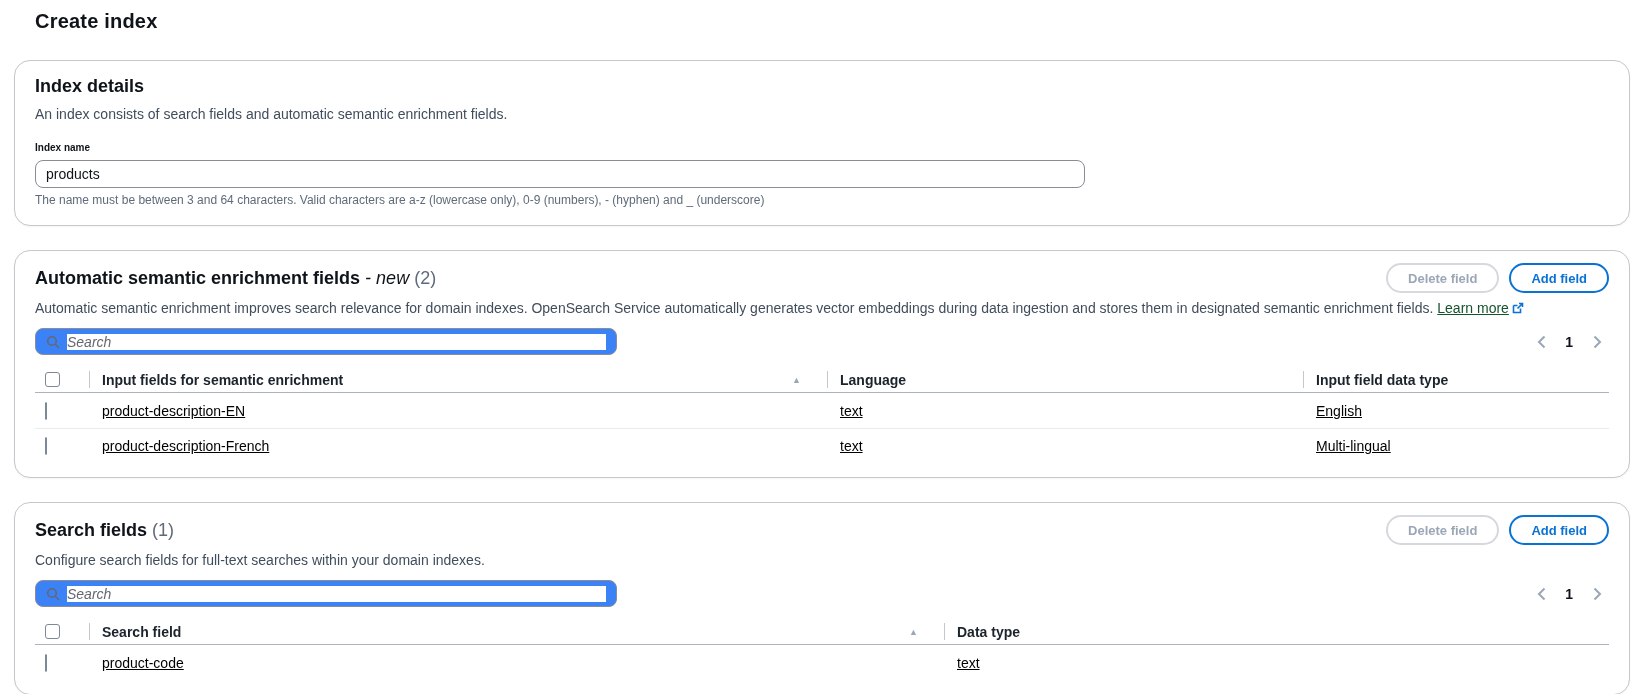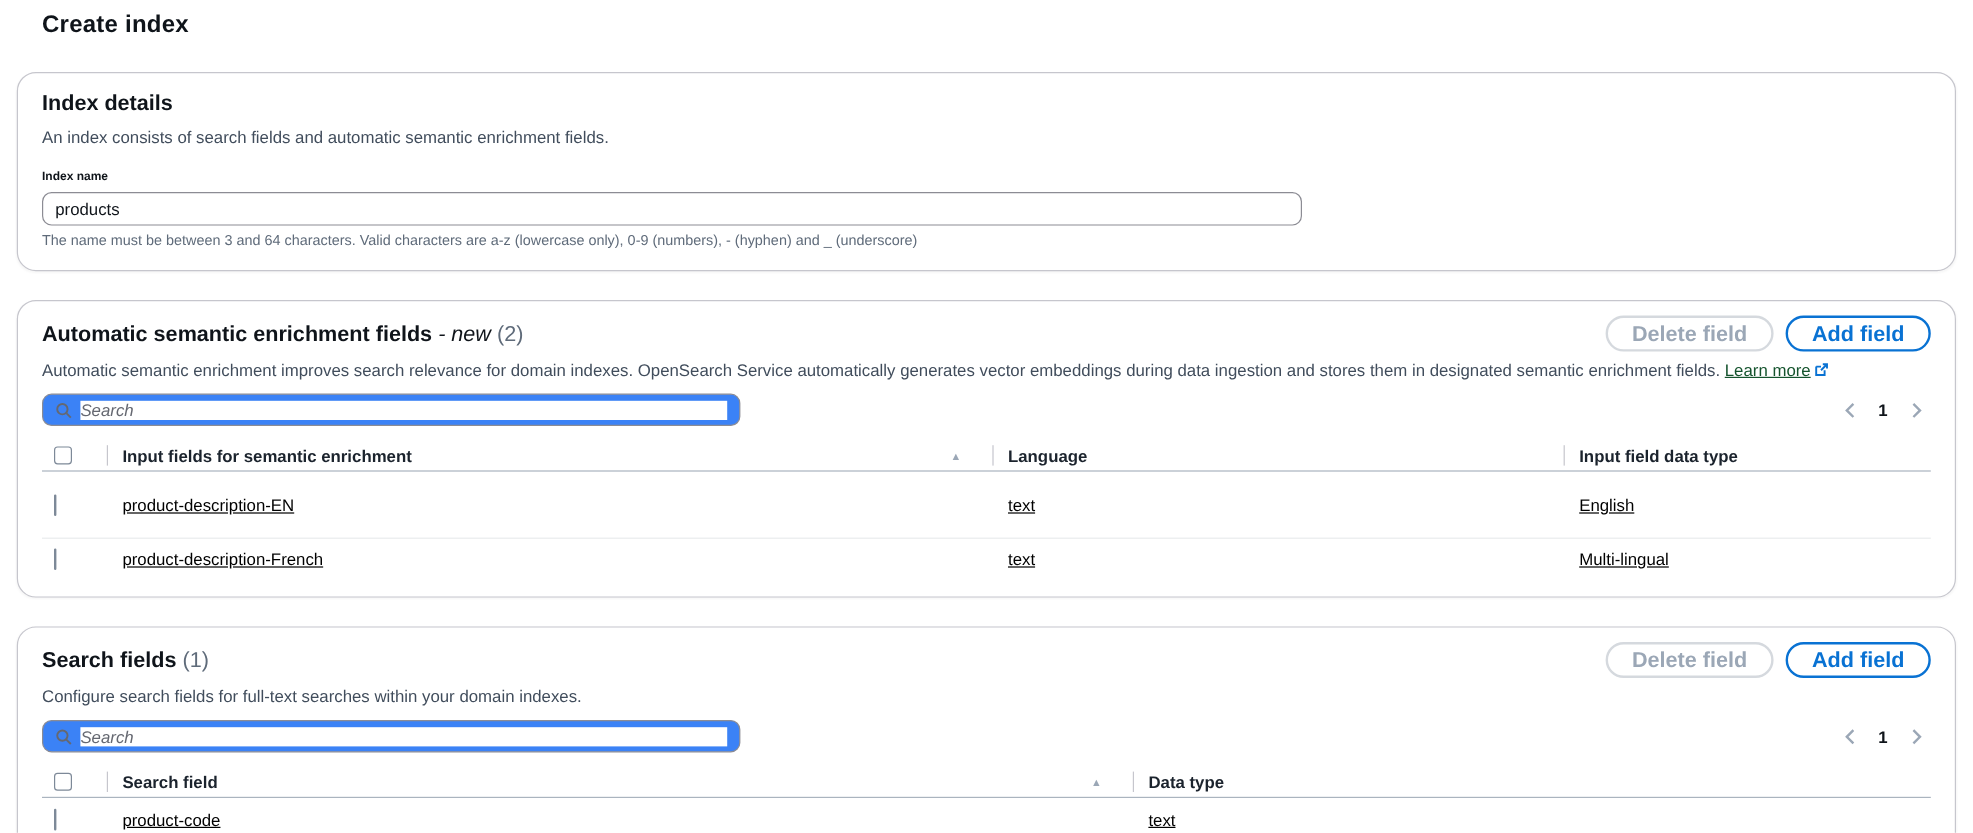--- a/index.html
+++ b/index.html
@@ -13,21 +13,21 @@
 
   .card-head { display:flex; justify-content:space-between; align-items:center; }
   .card-title-line { font-size:18px; font-weight:700; line-height:26px; }
   .title-suffix { font-style:italic; font-weight:400; }
   .title-count { font-weight:400; color:#5f6b7a; }
   .card-desc { margin-top:6px; font-size:14px; color:#414d5c; line-height:19px; }
   .link { color:#14532d; text-decoration:underline; cursor:pointer; font-size:14px; }
   .ext-icon { display:inline-block; vertical-align:-1px; margin-left:3px; }
 
   .btn { display:inline-flex; align-items:center; justify-content:center;
-    height:30px; padding:0 20px; border-radius:20px; font-size:18px; font-weight:700;
+    height:30px; padding:0 20px; border-radius:20px; font-size:13px; font-weight:700;
     background:#fff; border:2px solid #0972d3; color:#0972d3; cursor:pointer; }
   .btn.disabled { border-color:#d5d9de; color:#9ba7b6; cursor:default; }
   .btn-group { display:flex; gap:10px; }
 
   .field-label { margin-top:18px; font-size:10px; font-weight:700; }
   input.text-input { margin-top:7px; width:1050px; height:28px; border:1px solid #8c8c94;
     border-radius:8px; padding:0 10px; font-size:14px; color:#0f141a; outline:none; background:#fff; }
   .hint { margin-top:5px; font-size:12px; color:#5f6b7a; }
 
   .toolbar { margin-top:10px; display:flex; justify-content:space-between; align-items:center; }
@@ -35,21 +35,21 @@
     border:1px solid #8c8c94; border-radius:8px; padding:0 10px; background:#3b82f6; }
   .search-box input { border:none; outline:none; flex:1; font-size:14px; font-style:italic; color:#0f141a; }
   .search-box input::placeholder { color:#656871; font-style:italic; }
 
   .pagination { display:flex; align-items:center; gap:14px; margin-right:2px; }
   .page-chevron { width:20px; height:20px; display:flex; align-items:center; justify-content:center; cursor:pointer; }
   .page-num { font-size:14px; font-weight:700; color:#0f141a; }
 
   .tbl { margin-top:12px; }
   .tbl-header, .tbl-row { display:grid; align-items:center; }
-  .grid-enrich { grid-template-columns:54px 738px 476px 1fr;margin-top:10px; }
+  .grid-enrich { grid-template-columns:54px 738px 476px 1fr; }
   .grid-search { grid-template-columns:54px 855px 1fr; }
   .tbl-header { height:26px; border-bottom:1px solid #aab4bf; font-weight:700; font-size:14px; color:#1b232d; }
   .tbl-row { height:35px; font-size:14px; color:#000000;text-decoration:underline; }
   .tbl-row + .tbl-row { border-top:1px solid #e9ebed; }
   .hdr-cell { position:relative; height:100%; display:flex; align-items:center; padding-right:12px; }
   .hdr-cell.with-div::before { content:""; position:absolute; left:0; top:4px; bottom:4px; width:1px; background:#c6c6cd; }
   .hdr-cell.sortable { justify-content:space-between; }
   .sort-arrow { font-size:9px; color:#9ba7b6; margin-right:14px; }
   .cell { padding-right:12px; }
   .cell.pad { padding-left:13px; }

